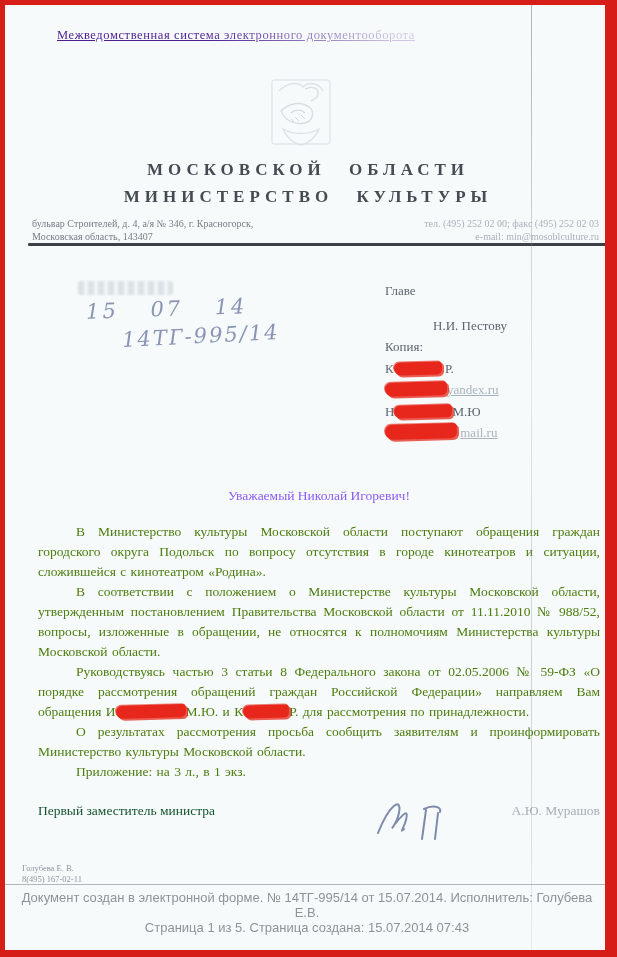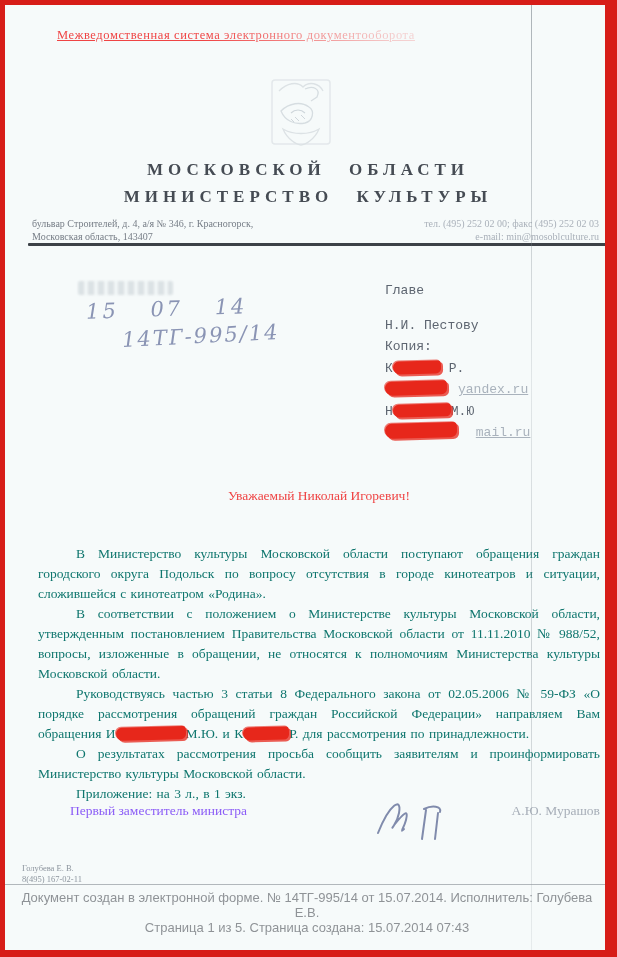--- a/index.html
+++ b/index.html
@@ -15,21 +15,21 @@
     box-sizing:border-box;
   }
   .fold-line{
     position:absolute;left:531px;top:5px;width:1px;height:945px;
     background:linear-gradient(180deg,rgba(110,120,128,.55),rgba(140,150,158,.2) 40%,rgba(120,130,138,.35) 70%,rgba(140,150,158,.15));
     z-index:5;
   }
   
   .watermark{
     position:absolute;left:57px;top:28px;width:420px;
-    font-size:12.5px;letter-spacing:.6px;color:#ef4444;
+    font-size:12.5px;letter-spacing:.6px;color:#4c1d95;
     text-decoration:underline;
     -webkit-mask-image:linear-gradient(90deg,#000 35%,rgba(0,0,0,.25) 80%,rgba(0,0,0,.1));
     mask-image:linear-gradient(90deg,#000 35%,rgba(0,0,0,.25) 80%,rgba(0,0,0,.1));
   }
   
   .coa{position:absolute;left:267px;top:77px;opacity:.75;}
   
   .org{
     position:absolute;left:38px;top:156px;width:540px;text-align:center;
     font-weight:bold;font-size:17px;letter-spacing:5px;word-spacing:14px;
@@ -55,46 +55,46 @@
   }
   .hw{
     position:absolute;color:#8a94b4;
     font-family:"DejaVu Serif",serif;font-style:italic;
   }
   .hw-date{left:86px;top:297px;font-size:21px;letter-spacing:3px;word-spacing:22px;transform:rotate(-2deg);}
   .hw-num{left:122px;top:324px;font-size:21px;letter-spacing:2px;transform:rotate(-3deg);}
   
   .recipient{
     position:absolute;left:385px;top:280px;width:218px;
-    font-size:13px;line-height:21.5px;color:#5d members6570;color:#5d6570;font-family:Liberation Mono, monospace;
+    font-size:13px;line-height:21.5px;color:#5d members6570;color:#5d6570;
   }
-  .recipient .name{margin-top:13px;}
+  .recipient .name{margin-top:13px;margin-left:48px;}
   .recipient .copy-label{}
-  .recipient .email{color:#a9b2bc;text-decoration:underline;padding-left:11px;}
+  .recipient .email{color:#a9b2bc;text-decoration:underline;}
   .redact{
     display:inline-block;height:13px;background:#e7271b;
     border-radius:7px 4px 6px 8px;vertical-align:-2px;
     transform:rotate(-1.6deg);
     box-shadow:2px 2px 0 rgba(231,39,27,.75),-1px -1px 0 rgba(231,39,27,.6);
   }
   
   .salutation{
     position:absolute;left:38px;top:488px;width:562px;text-align:center;
-    font-size:13.5px;color:#ef4444;
+    font-size:13.5px;color:#8b5cf6;
   }
   .body-text{
-    position:absolute;left:38px;top:544px;width:562px;
-    font-size:13.5px;line-height:20px;color:#0f766e;
+    position:absolute;left:38px;top:522px;width:562px;
+    font-size:13.5px;line-height:20px;color:#4d7c0f;
     text-align:justify;word-spacing:1px;
   }
   .body-text p{margin:0;text-indent:38px;}
   .attachment{margin-top:15px;text-indent:38px;}
   
   .sig-row{position:absolute;left:38px;top:803px;width:562px;font-size:13.5px;}
-  .sig-pos{color:#8b5cf6;margin-left:32px;}
+  .sig-pos{color:#14532d;}
   .sig-name{position:absolute;right:0;top:0;color:#a7aeb8;}
   .sig-scribble{position:absolute;left:330px;top:-10px;}
   
   .executor{
     position:absolute;left:22px;top:863px;
     font-size:8.5px;line-height:11px;color:#8d959e;
   }
   .foot-rule{position:absolute;left:0;top:884px;width:612px;height:1px;background:#9aa0a6;opacity:.75;}
   .efooter{
     position:absolute;left:12px;top:890px;width:590px;

